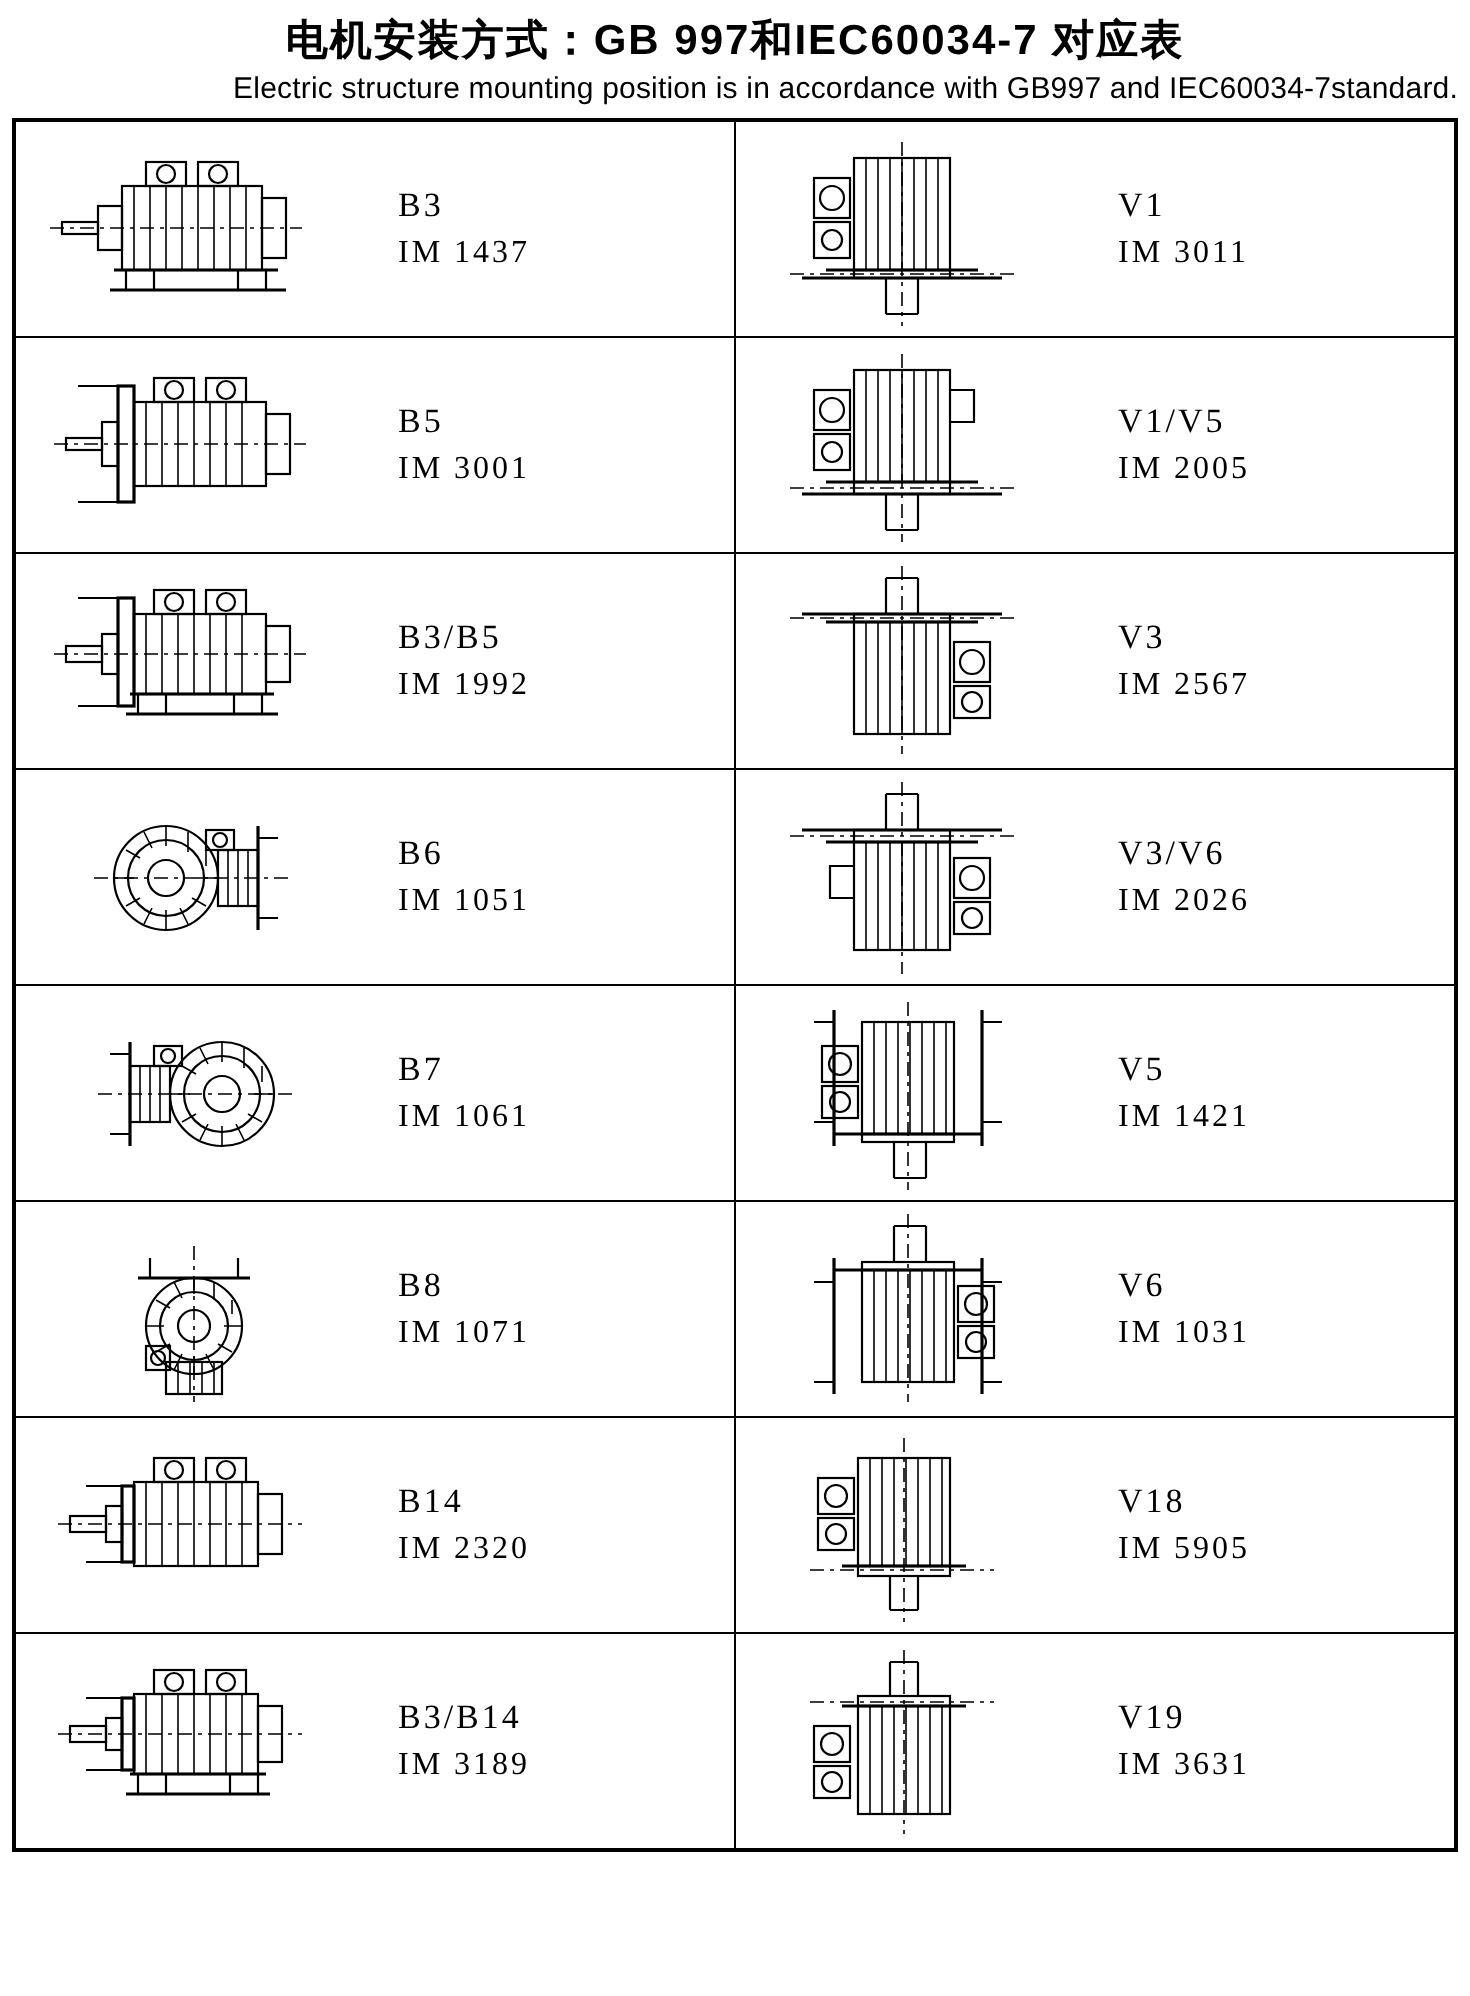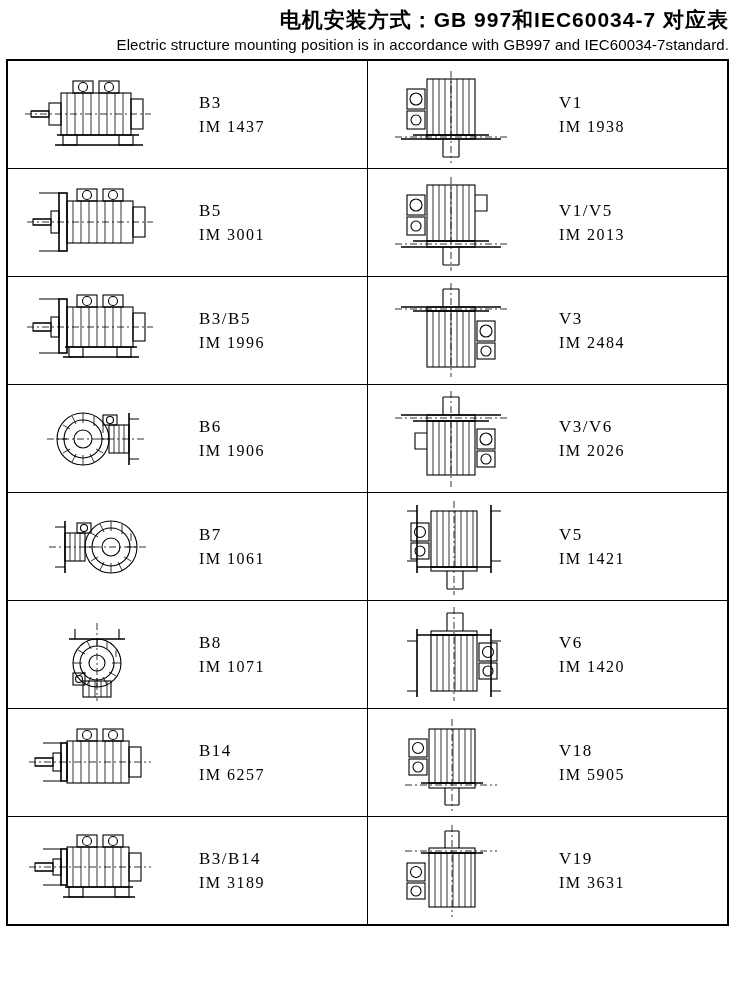--- a/index.html
+++ b/index.html
@@ -19,21 +19,21 @@
     width: 735px;
     height: 998px;
     box-sizing: border-box;
     padding: 0 6px;
   }
   .title-cn {
     font-family: "Liberation Sans", sans-serif;
     font-size: 21px;
     font-weight: bold;
     letter-spacing: 1px;
-    text-align: right;
+    text-align: center;
     margin: 6px 0 2px 0;
     white-space: nowrap;
   }
   .title-en {
     font-family: "Liberation Sans", sans-serif;
     font-size: 15px;
     text-align: right;
     letter-spacing: 0.1px;
     margin: 0 0 6px 0;
     white-space: nowrap;
@@ -143,21 +143,21 @@
                   <path class="ln2" d="M30 74 H130"></path>
                   <rect class="ln" x="56" y="70" width="48" height="4"></rect>
                   <path class="ln" d="M72 74 V92 M88 74 V92 M72 92 H88"></path>
                   <path class="dash" d="M80 6 V98"></path>
                   <path class="dash" d="M24 72 H136"></path>
                 </g>
               </svg>
             </div>
             <div class="labels">
               <div class="lab1">V1</div>
-              <div class="lab2">IM 1938</div>
+              <div class="lab2">IM 3011</div>
             </div>
           </div>
         </td>
       </tr>
 
       <tr>
         <td>
           <div class="cell">
             <div class="fig">
               <svg width="180" height="100" viewBox="0 0 180 100">
@@ -200,21 +200,21 @@
                   <path class="ln2" d="M30 74 H130"></path>
                   <rect class="ln" x="56" y="68" width="48" height="6"></rect>
                   <path class="ln" d="M72 74 V92 M88 74 V92 M72 92 H88"></path>
                   <path class="dash" d="M80 4 V98"></path>
                   <path class="dash" d="M24 71 H136"></path>
                 </g>
               </svg>
             </div>
             <div class="labels">
               <div class="lab1">V1/V5</div>
-              <div class="lab2">IM 2013</div>
+              <div class="lab2">IM 2005</div>
             </div>
           </div>
         </td>
       </tr>
 
       <tr>
         <td>
           <div class="cell">
             <div class="fig">
               <svg width="180" height="100" viewBox="0 0 180 100">
@@ -233,21 +233,21 @@
                   <path class="ln" d="M28 18 H48 M28 72 H48"></path>
                   <path class="ln2" d="M54 66 H126"></path>
                   <path class="ln" d="M58 66 V76 H72 V66 M106 66 V76 H120 V66"></path>
                   <path class="ln2" d="M52 76 H128"></path>
                   <path class="dash" d="M16 46 H142"></path>
                 </g>
               </svg>
             </div>
             <div class="labels">
               <div class="lab1">B3/B5</div>
-              <div class="lab2">IM 1996</div>
+              <div class="lab2">IM 1992</div>
             </div>
           </div>
         </td>
         <td>
           <div class="cell">
             <div class="fig">
               <svg width="180" height="100" viewBox="0 0 180 100">
                 <g>
                   <rect class="ln" x="56" y="30" width="48" height="56"></rect>
                   <path class="thin" d="M62 30 V86 M68 30 V86 M74 30 V86 M80 30 V86 M86 30 V86 M92 30 V86 M98 30 V86"></path>
@@ -259,21 +259,21 @@
                   <path class="ln2" d="M30 26 H130"></path>
                   <rect class="ln" x="56" y="26" width="48" height="4"></rect>
                   <path class="ln" d="M72 26 V8 M88 26 V8 M72 8 H88"></path>
                   <path class="dash" d="M80 2 V96"></path>
                   <path class="dash" d="M24 28 H136"></path>
                 </g>
               </svg>
             </div>
             <div class="labels">
               <div class="lab1">V3</div>
-              <div class="lab2">IM 2484</div>
+              <div class="lab2">IM 2567</div>
             </div>
           </div>
         </td>
       </tr>
 
       <tr>
         <td>
           <div class="cell">
             <div class="fig">
               <svg width="180" height="100" viewBox="0 0 180 100">
@@ -287,21 +287,21 @@
                   <rect class="ln" x="92" y="26" width="14" height="10"></rect>
                   <circle class="ln" cx="99" cy="31" r="3.5"></circle>
                   <path class="ln2" d="M118 24 V76"></path>
                   <path class="ln" d="M118 30 H128 M118 70 H128"></path>
                   <path class="dash" d="M36 50 H134"></path>
                 </g>
               </svg>
             </div>
             <div class="labels">
               <div class="lab1">B6</div>
-              <div class="lab2">IM 1906</div>
+              <div class="lab2">IM 1051</div>
             </div>
           </div>
         </td>
         <td>
           <div class="cell">
             <div class="fig">
               <svg width="180" height="100" viewBox="0 0 180 100">
                 <g>
                   <rect class="ln" x="56" y="32" width="48" height="54"></rect>
                   <path class="thin" d="M62 32 V86 M68 32 V86 M74 32 V86 M80 32 V86 M86 32 V86 M92 32 V86 M98 32 V86"></path>
@@ -422,21 +422,21 @@
                   <rect class="ln" x="60" y="26" width="46" height="4"></rect>
                   <path class="ln" d="M76 26 V8 M92 26 V8 M76 8 H92"></path>
                   <path class="ln2" d="M46 24 V92 M120 24 V92"></path>
                   <path class="ln" d="M36 36 H46 M36 86 H46 M120 36 H130 M120 86 H130"></path>
                   <path class="dash" d="M83 2 V96"></path>
                 </g>
               </svg>
             </div>
             <div class="labels">
               <div class="lab1">V6</div>
-              <div class="lab2">IM 1420</div>
+              <div class="lab2">IM 1031</div>
             </div>
           </div>
         </td>
       </tr>
 
       <tr>
         <td>
           <div class="cell">
             <div class="fig">
               <svg width="180" height="100" viewBox="0 0 180 100">
@@ -452,21 +452,21 @@
                   <rect class="ln" x="42" y="40" width="8" height="18"></rect>
                   <path class="ln" d="M24 45 H42 M24 53 H42"></path>
                   <rect class="ln" x="24" y="45" width="18" height="8"></rect>
                   <path class="ln" d="M32 30 H50 M32 68 H50"></path>
                   <path class="dash" d="M18 49 H140"></path>
                 </g>
               </svg>
             </div>
             <div class="labels">
               <div class="lab1">B14</div>
-              <div class="lab2">IM 6257</div>
+              <div class="lab2">IM 2320</div>
             </div>
           </div>
         </td>
         <td>
           <div class="cell">
             <div class="fig">
               <svg width="180" height="100" viewBox="0 0 180 100">
                 <g>
                   <rect class="ln" x="58" y="16" width="46" height="54"></rect>
                   <path class="thin" d="M64 16 V70 M70 16 V70 M76 16 V70 M82 16 V70 M88 16 V70 M94 16 V70 M100 16 V70"></path>

